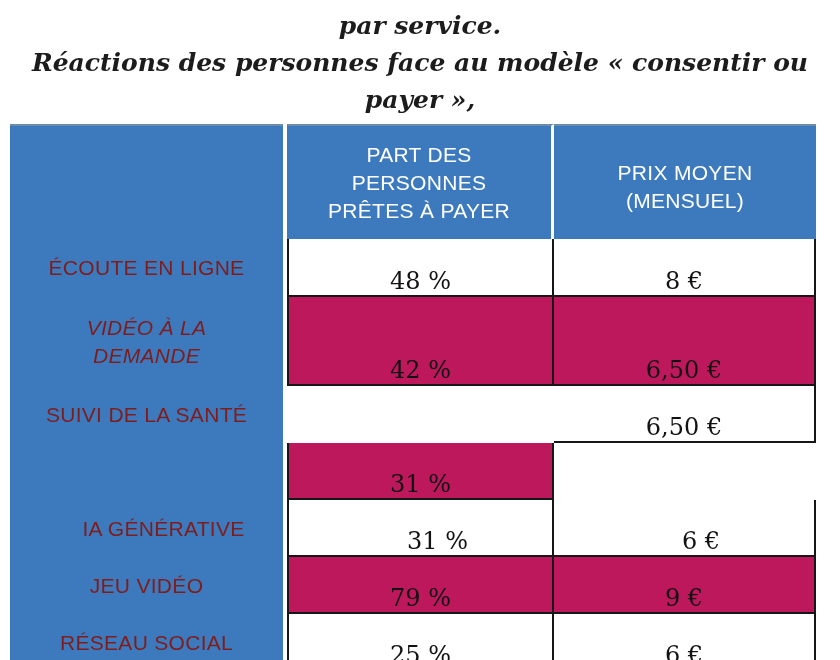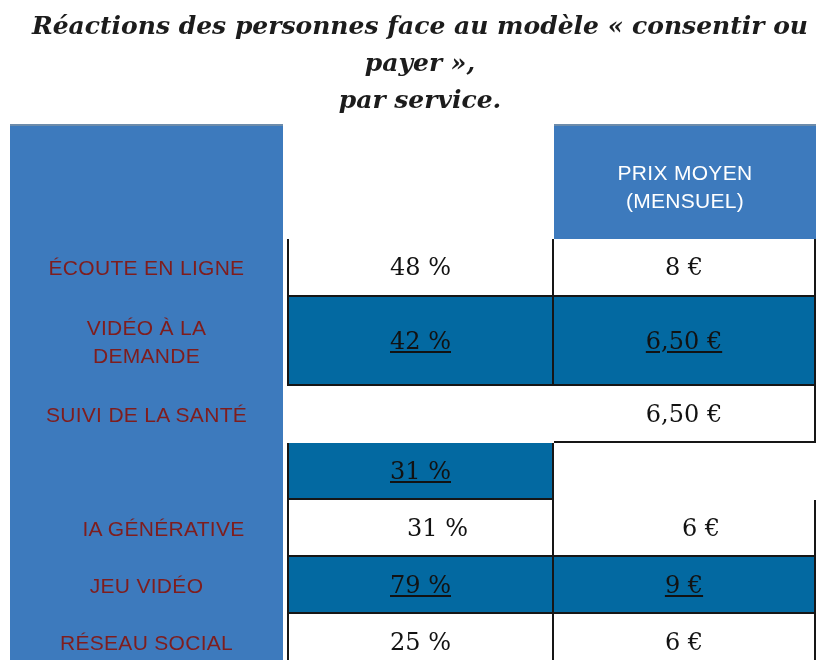--- a/index.html
+++ b/index.html
@@ -63,59 +63,62 @@
     z-index: 1;
     color: #7f1d1d;
     display: flex;
     align-items: center;
     justify-content: center;
     text-align: center;
     font-size: 21px;
     line-height: 28px;
     letter-spacing: 0.3px;
   }
-  .lbl.wrap2 span { max-width: 150px; }
+  .lbl.wrap2 span { max-width: 150px; font-style: italic; }
 
   .cell {
     display: flex;
-    align-items: center;
+    align-items: flex-end;
     justify-content: center;
     text-align: center;
     background: #ffffff;
     border-bottom: 2px solid #161616;
     font-family: "DejaVu Serif", "Liberation Serif", serif;
     font-size: 24px;
     color: #121212;
   }
   .cell.a { grid-column: 3; border-left: 2px solid #161616; border-right: 2px solid #161616; }
   .cell.b { grid-column: 4; border-right: 2px solid #161616; }
-  .alt { background: #0369a1; text-decoration: underline; }
+  .alt { background: #be185d; }
 
   .r1 { grid-row: 2; }
   .r2 { grid-row: 3; }
   .r3 { grid-row: 4; }
   .r4 { grid-row: 5; }
   .r5 { grid-row: 6; padding-left: 34px; }
   .r6 { grid-row: 7; }
   .r7 { grid-row: 8; }
 </style>
 </head>
 <body>
 
 <div class="page">
 
   <div class="title">
+    <div>par service.</div>
     <div>Réactions des personnes face au modèle « consentir ou payer »,</div>
-    <div>par service.</div>
   </div>
 
   <div class="grid">
 
     <div class="leftcol-bg"></div>
 
+    <div class="hcell h1">
+      <span>PART DES PERSONNES PRÊTES À PAYER</span>
+    </div>
     <div class="hcell h2">
       <span>PRIX MOYEN (MENSUEL)</span>
     </div>
 
     <div class="lbl r1">
       <span>ÉCOUTE EN LIGNE</span>
     </div>
     <div class="cell a r1">
       <span>48 %</span>
     </div>

